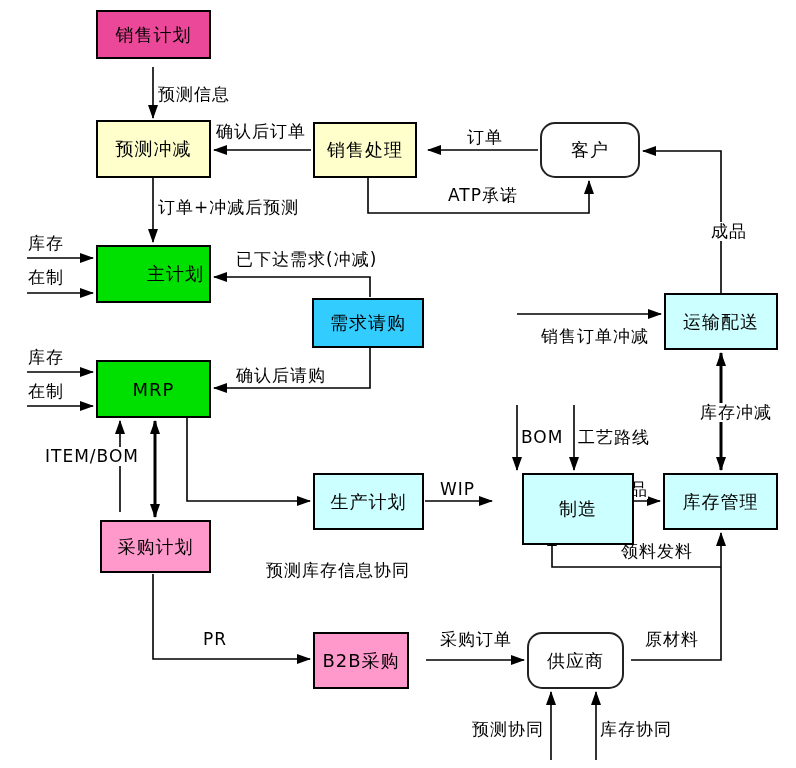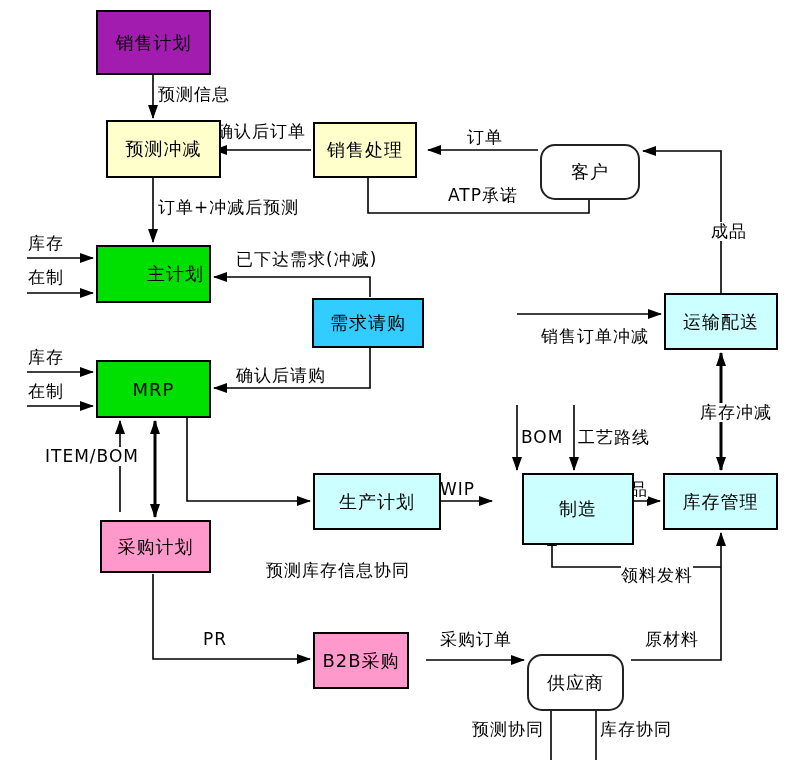--- a/index.html
+++ b/index.html
@@ -6,21 +6,21 @@
   #stage{
     position:relative;width:796px;height:768px;background:#ffffff;
     font-family:"DejaVu Sans","Liberation Sans",sans-serif;overflow:hidden;color:#000;
   }
   #edge-layer{position:absolute;left:0;top:0;width:796px;height:768px;}
   .node{
     position:absolute;box-sizing:border-box;border:2px solid #000000;
     display:flex;align-items:center;justify-content:center;
     font-size:18px;letter-spacing:1px;text-align:center;white-space:nowrap;
   }
-  .node.rounded{border-radius:15px;border-color:#222222;margin-top:22px;}
+  .node.rounded{border-radius:15px;border-color:#222222;}
   .edge-label{
     position:absolute;font-size:17px;letter-spacing:1px;line-height:19px;
     white-space:nowrap;background:#ffffff;padding:0;
   }
 </style>
 </head>
 <body>
 
 <div id="stage">
   <svg id="edge-layer" width="796" height="768" viewBox="0 0 796 768">
@@ -75,37 +75,37 @@
       <div class="edge-label" style="left: 28px; top: 382px;">在制</div>
       <div class="edge-label" style="left: 236px; top: 366px;">确认后请购</div>
       <div class="edge-label" style="left: 45px; top: 447px;">ITEM/BOM</div>
       <div class="edge-label" style="left: 711px; top: 222px;">成品</div>
       <div class="edge-label" style="left: 541px; top: 327px;">销售订单冲减</div>
       <div class="edge-label" style="left: 700px; top: 403px;">库存冲减</div>
       <div class="edge-label" style="left: 521px; top: 428px;">BOM</div>
       <div class="edge-label" style="left: 578px; top: 428px;">工艺路线</div>
       <div class="edge-label" style="left: 440px; top: 480px;">WIP</div>
       <div class="edge-label" style="left: 612px; top: 480px;">成品</div>
-      <div class="edge-label" style="left: 621px; top: 542px; margin-top: 24px;">领料发料</div>
+      <div class="edge-label" style="left: 621px; top: 542px;">领料发料</div>
       <div class="edge-label" style="left: 266px; top: 561px;">预测库存信息协同</div>
       <div class="edge-label" style="left: 203px; top: 630px;">PR</div>
       <div class="edge-label" style="left: 440px; top: 630px;">采购订单</div>
       <div class="edge-label" style="left: 645px; top: 630px;">原材料</div>
       <div class="edge-label" style="left: 472px; top: 720px;">预测协同</div>
       <div class="edge-label" style="left: 600px; top: 720px;">库存协同</div>
     </div>
   <div id="nodes">
-      <div class="node" style="left: 96px; top: 10px; width: 115px; height: 65px; background: #a21caf;">销售计划</div>
-      <div class="node" style="left: 96px; top: 120px; width: 115px; height: 58px; background: rgb(255, 255, 204); margin-left: 10px;">预测冲减</div>
+      <div class="node" style="left: 96px; top: 10px; width: 115px; height: 49px; background: #ec4899;">销售计划</div>
+      <div class="node" style="left: 96px; top: 120px; width: 115px; height: 58px; background: rgb(255, 255, 204);">预测冲减</div>
       <div class="node" style="left: 313px; top: 122px; width: 104px; height: 56px; background: rgb(255, 255, 204);">销售处理</div>
       <div class="node rounded" style="left: 540px; top: 122px; width: 100px; height: 56px; background: rgb(255, 255, 255);">客户</div>
       <div class="node" style="left: 96px; top: 245px; width: 115px; height: 58px; background: rgb(0, 224, 0); padding-left: 44px;">主计划</div>
       <div class="node" style="left: 312px; top: 298px; width: 112px; height: 50px; background: rgb(51, 204, 255);">需求请购</div>
       <div class="node" style="left: 96px; top: 360px; width: 115px; height: 58px; background: rgb(0, 224, 0);">MRP</div>
       <div class="node" style="left: 100px; top: 520px; width: 111px; height: 53px; background: rgb(255, 153, 204);">采购计划</div>
-      <div class="node" style="left: 313px; top: 473px; width: 128px; height: 57px; background: rgb(204, 255, 255);">生产计划</div>
+      <div class="node" style="left: 313px; top: 473px; width: 111px; height: 57px; background: rgb(204, 255, 255);">生产计划</div>
       <div class="node" style="left: 522px; top: 473px; width: 112px; height: 72px; background: rgb(204, 255, 255);">制造</div>
       <div class="node" style="left: 663px; top: 473px; width: 115px; height: 57px; background: rgb(204, 255, 255);">库存管理</div>
       <div class="node" style="left: 664px; top: 293px; width: 114px; height: 57px; background: rgb(204, 255, 255);">运输配送</div>
       <div class="node" style="left: 313px; top: 632px; width: 96px; height: 57px; background: rgb(255, 153, 204);">B2B采购</div>
       <div class="node rounded" style="left: 527px; top: 632px; width: 97px; height: 57px; background: rgb(255, 255, 255);">供应商</div>
     </div>
 </div>
 
 </body></html>

